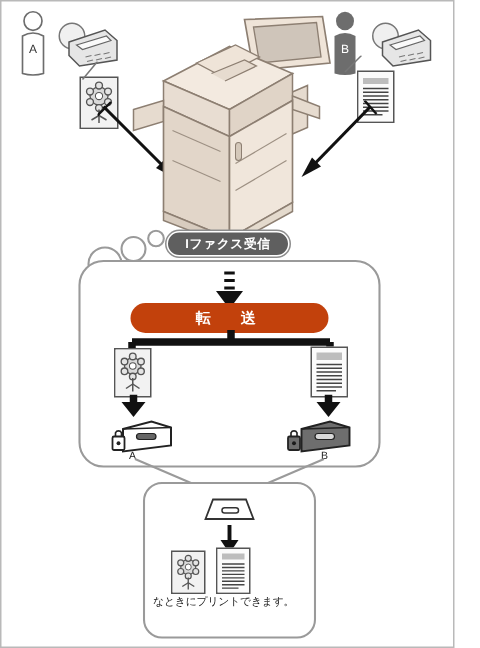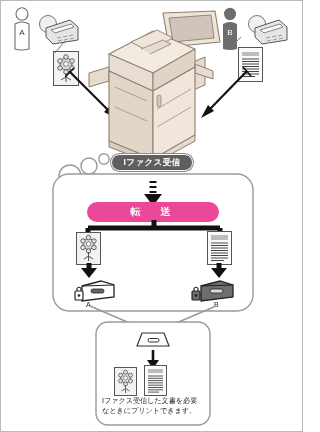--- a/index.html
+++ b/index.html
@@ -5,21 +5,21 @@
   html,body{margin:0;padding:0;background:#ffffff;}
   body{font-family:"Liberation Sans","DejaVu Sans",sans-serif;}
   #page{position:relative;width:303px;height:432px;background:#ffffff;
         border:1px solid #b9b9b9;box-sizing:border-box;overflow:hidden;}
   .abs{position:absolute;}
   svg{display:block;}
   .pill{position:absolute;background:#5f5f5f;color:#fff;border-radius:9px;
         display:flex;align-items:center;justify-content:center;
         font-size:8.5px;font-weight:bold;letter-spacing:.4px;
         border:1.4px solid #ffffff;box-shadow:0 0 0 1px #8d8d8d;}
-  .banner{position:absolute;background:#ec4899;color:#fff;border-radius:11px;
+  .banner{position:absolute;background:#c2410c;color:#fff;border-radius:11px;
           display:flex;align-items:center;justify-content:center;
           font-size:10px;font-weight:bold;letter-spacing:5px;}
   .caption{position:absolute;font-size:7.2px;line-height:1.45;color:#1a1a1a;
            letter-spacing:-0.1px;}
   .docbox{position:absolute;background:#fff;border:1px solid #555;}
   .idlabel{position:absolute;font-size:7px;color:#222;font-family:"Liberation Sans",sans-serif;}
 </style>
 </head>
 <body>
 
@@ -297,17 +297,16 @@
           <line x1="3" y1="16.9" x2="18" y2="16.9"></line>
         <line x1="3" y1="19.2" x2="18" y2="19.2"></line>
           <line x1="3" y1="21.5" x2="18" y2="21.5"></line>
         <line x1="3" y1="23.8" x2="18" y2="23.8"></line>
           <line x1="3" y1="26.1" x2="14" y2="26.1"></line>
       </g>
     </svg>
   </div>
 
   <div class="caption" style="left:101px;top:395px;width:104px;">
-    <div>Iファクス受信した文書を必要</div>
     <div>なときにプリントできます。</div>
   </div>
 
 </div>
 
 </body></html>

